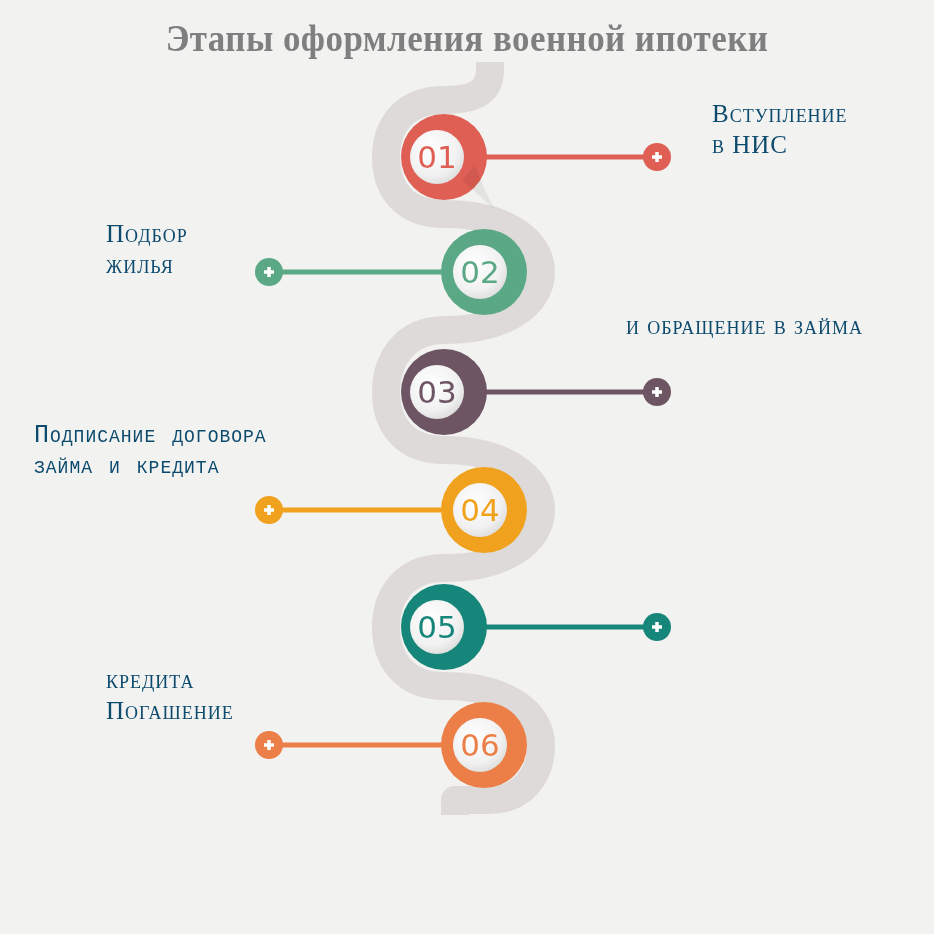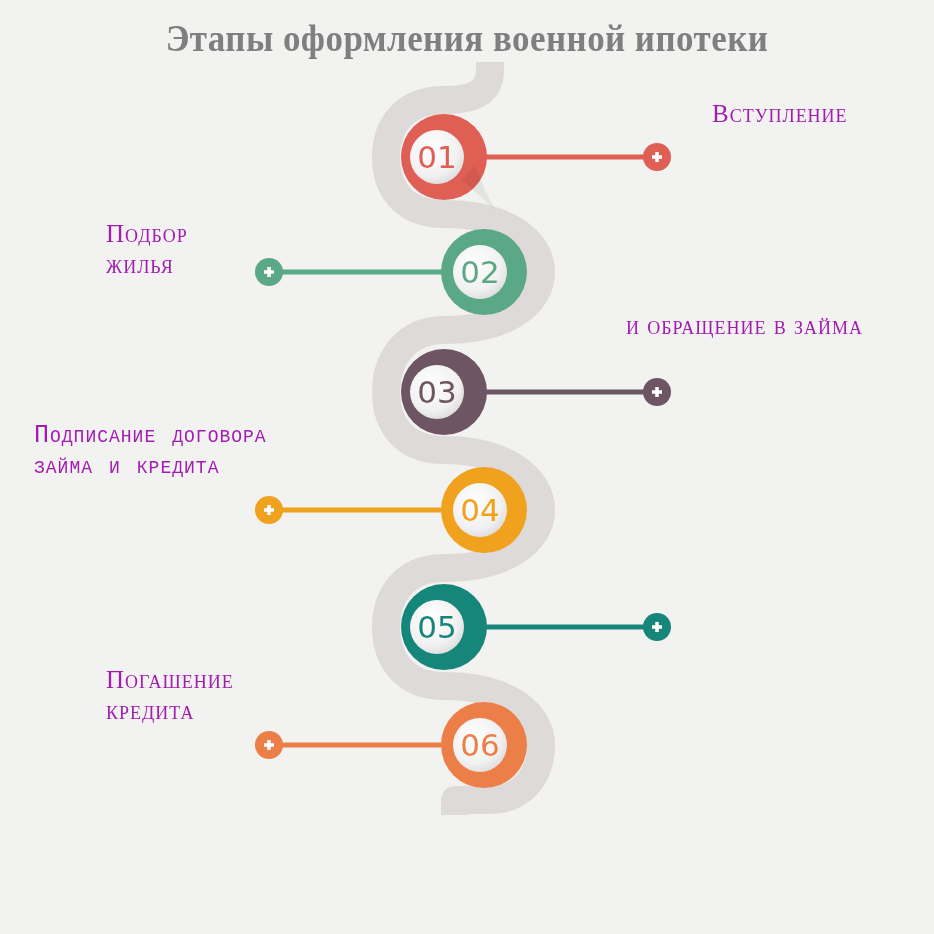--- a/index.html
+++ b/index.html
@@ -1,19 +1,19 @@
 <!DOCTYPE html>
 <html><head>
 <meta charset="utf-8">
 <style>
   html, body { margin: 0; padding: 0; }
   body { width: 934px; height: 934px; background: #f2f2f1; position: relative; overflow: hidden; font-family: "DejaVu Serif", serif; }
   .title { position: absolute; left: 0; right: 0; top: 16px; text-align: center; font-family: "Liberation Serif", serif; font-size: 38px; letter-spacing: 0.5px; color: #7f7f7f; font-weight: bold; transform: scaleX(0.92); transform-origin: center; }
   svg.diagram { position: absolute; left: 0; top: 0; }
-  .label { position: absolute; font-family: "Liberation Serif", serif; font-size: 25px; line-height: 31px; color: #a21caf; font-variant: small-caps; letter-spacing: 1px; white-space: nowrap; }
+  .label { position: absolute; font-family: "Liberation Serif", serif; font-size: 25px; line-height: 31px; color: #0c4a6e; font-variant: small-caps; letter-spacing: 1px; white-space: nowrap; }
   .num { font-family: "DejaVu Sans", sans-serif; font-size: 31px; text-anchor: middle; dominant-baseline: central; }
 </style>
 </head>
 <body>
 
 <div class="title">Этапы оформления военной ипотеки</div>
 
 <svg class="diagram" width="934" height="934" viewBox="0 0 934 934">
   <defs>
     <radialGradient id="ballGrad" cx="40%" cy="35%" r="70%">
@@ -76,30 +76,31 @@
     <circle cx="269" cy="745" r="14" fill="#ec7f47"></circle>
     <path d="M264 745 H274 M269 740 V750" stroke="#fff" stroke-width="3.5"></path>
     <circle cx="484" cy="745" r="43" fill="#ec7f47"></circle>
     <circle cx="480" cy="745" r="27" fill="url(#ballGrad)"></circle>
     <text class="num" x="480" y="745" fill="#ec7f47">06</text>
   </g>
 </svg>
 
 <div class="label" style="left:712px; top:98px;">
   <div>Вступление</div>
+  <div>в НИС</div>
 </div>
 <div class="label" style="left:106px; top:218px;">
   <div>Подбор</div>
   <div>жилья</div>
 </div>
 <div class="label" style="left:626px; top:310px;">
   <div>и обращение в займа</div>
 </div>
 <div class="label" style="left:34px; top:420px;font-family:Liberation Mono, monospace;">
   <div>Подписание договора</div>
   <div>займа и кредита</div>
 </div>
 <div class="label" style="left:626px; top:537px;">
 </div>
 <div class="label" style="left:106px; top:664px;">
+  <div>кредита</div>
   <div>Погашение</div>
-  <div>кредита</div>
 </div>
 
 </body></html>

